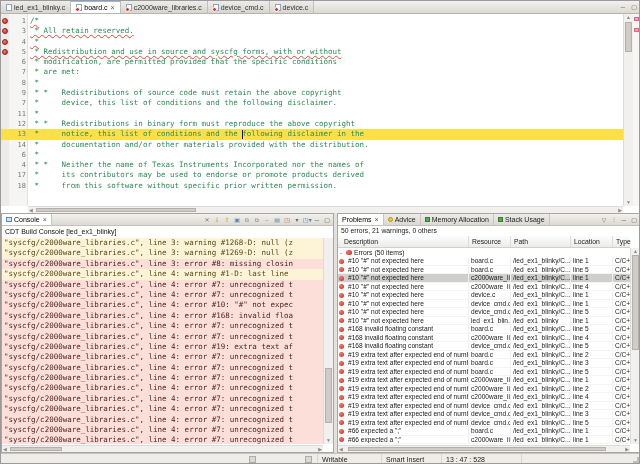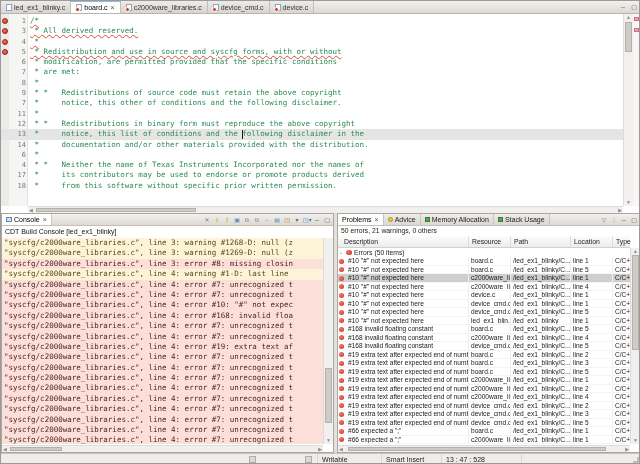--- a/index.html
+++ b/index.html
@@ -12,21 +12,21 @@
   .etab.active{background:#fff;border-top:1px solid #9db8d2;color:#000;}
   .ficon{position:relative;width:6px;height:7px;background:#fdfdfd;border:1px solid #8fa6c0;flex:0 0 auto;}
   .ficon.err::after{content:"";position:absolute;left:-2px;bottom:-2px;width:3px;height:3px;background:#d23b2e;border-radius:50%;border:1px solid #fff;}
   .tabclose{font-size:7px;color:#555;margin-left:1px;}
   .winbtns{margin-left:auto;display:flex;align-items:center;gap:3px;padding:0 3px;font-size:6px;color:#555;}
   .editor-body{position:absolute;left:0;top:13px;right:0;bottom:7px;background:#fff;overflow:hidden;}
   .gutter-bg{position:absolute;left:0;top:0;bottom:0;width:27px;background:#f5f5f3;border-right:1px solid #e2e2e0;}
   .icon-col-bg{position:absolute;left:0;top:0;bottom:0;width:8px;background:#ecebe9;}
   .lines{position:absolute;left:0;top:2px;right:0;}
   .line{position:relative;height:10.3px;}
-  .line.current{background:#e5e5e5;}
+  .line.current{background:#fde047;}
   .err-dot{position:absolute;left:1px;top:2px;width:6px;height:6px;border-radius:50%;background:radial-gradient(circle at 35% 35%,#f07a6e,#c8281c);border:1px solid #9e1e14;}
   .ln-num{position:absolute;left:8px;top:0;width:17px;text-align:right;font-family:"DejaVu Sans Mono",monospace;font-size:7px;line-height:10.3px;color:#787878;}
   .ln-text{position:absolute;left:29px;top:0;right:0;font-family:"DejaVu Sans Mono",monospace;font-size:7.5px;line-height:10.3px;white-space:pre;color:#2e8b57;}
   .line.err .ln-text{text-decoration:underline;text-decoration-style:wavy;text-decoration-color:#e04a3a;text-decoration-thickness:1px;text-underline-offset:1px;}
   .caret{position:absolute;top:0.5px;width:1px;height:9px;background:#111;}
   .vscroll{position:absolute;top:0;bottom:0;width:10px;background:#f1f0ee;border-left:1px solid #dcdcda;}
   .editor-vscroll{right:8px;}
   .sthumb{position:absolute;left:1px;right:1px;background:#cfccc7;border:1px solid #b4b1ac;}
   .sarrow{position:absolute;left:0;right:0;text-align:center;font-size:5px;color:#8a8a8a;line-height:7px;}
   .ruler{position:absolute;right:0;top:0;bottom:0;width:8px;background:#f7f6f4;}
@@ -121,21 +121,21 @@
       </div>
       <div class="lines" id="editor-lines">
           <div class="line err">
             <span class="err-dot"></span>
             <span class="ln-num">1</span>
             <span class="ln-text">/*</span>
           </div>
           <div class="line err">
             <span class="err-dot"></span>
             <span class="ln-num">3</span>
-            <span class="ln-text"> * All derived reserved.</span>
+            <span class="ln-text"> * All retain reserved.</span>
           </div>
           <div class="line err">
             <span class="err-dot"></span>
             <span class="ln-num">4</span>
             <span class="ln-text"> *</span>
           </div>
           <div class="line err">
             <span class="err-dot"></span>
             <span class="ln-num">5</span>
             <span class="ln-text"> * Redistribution and use in source and syscfg forms, with or without</span>
@@ -151,21 +151,21 @@
           <div class="line">
             <span class="ln-num">8</span>
             <span class="ln-text"> *</span>
           </div>
           <div class="line">
             <span class="ln-num">9</span>
             <span class="ln-text"> * *   Redistributions of source code must retain the above copyright</span>
           </div>
           <div class="line">
             <span class="ln-num">7</span>
-            <span class="ln-text"> *     notice, this other of conditions and the following disclaimer.</span>
+            <span class="ln-text"> *     device, this list of conditions and the following disclaimer.</span>
           </div>
           <div class="line">
             <span class="ln-num">11</span>
             <span class="ln-text"> *</span>
           </div>
           <div class="line">
             <span class="ln-num">12</span>
             <span class="ln-text"> * *   Redistributions in binary form must reproduce the above copyright</span>
           </div>
           <div class="line current">

